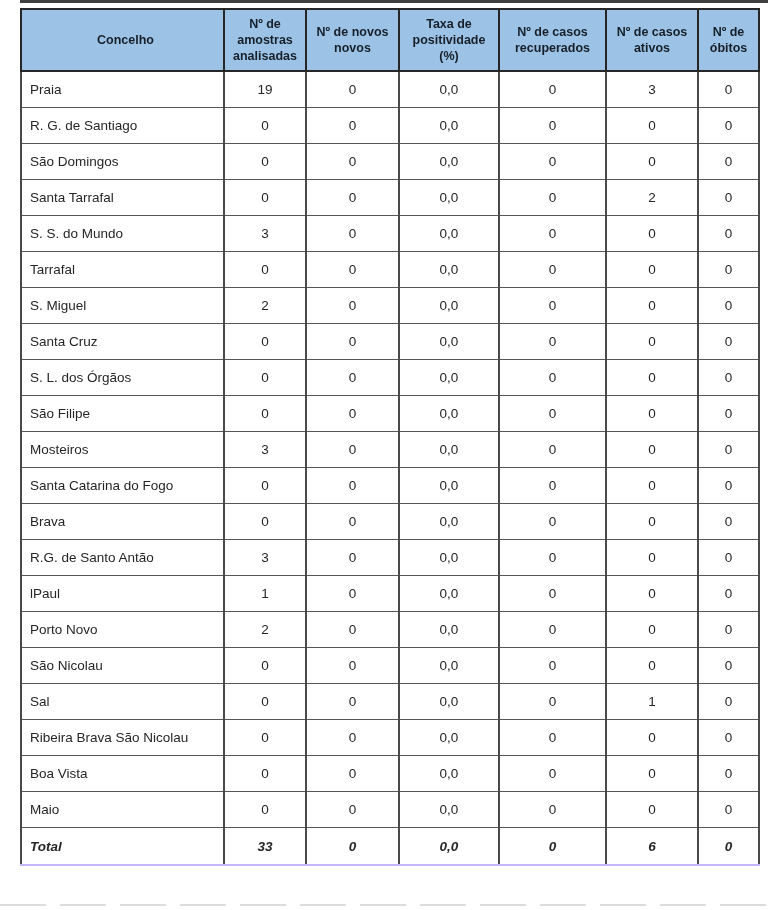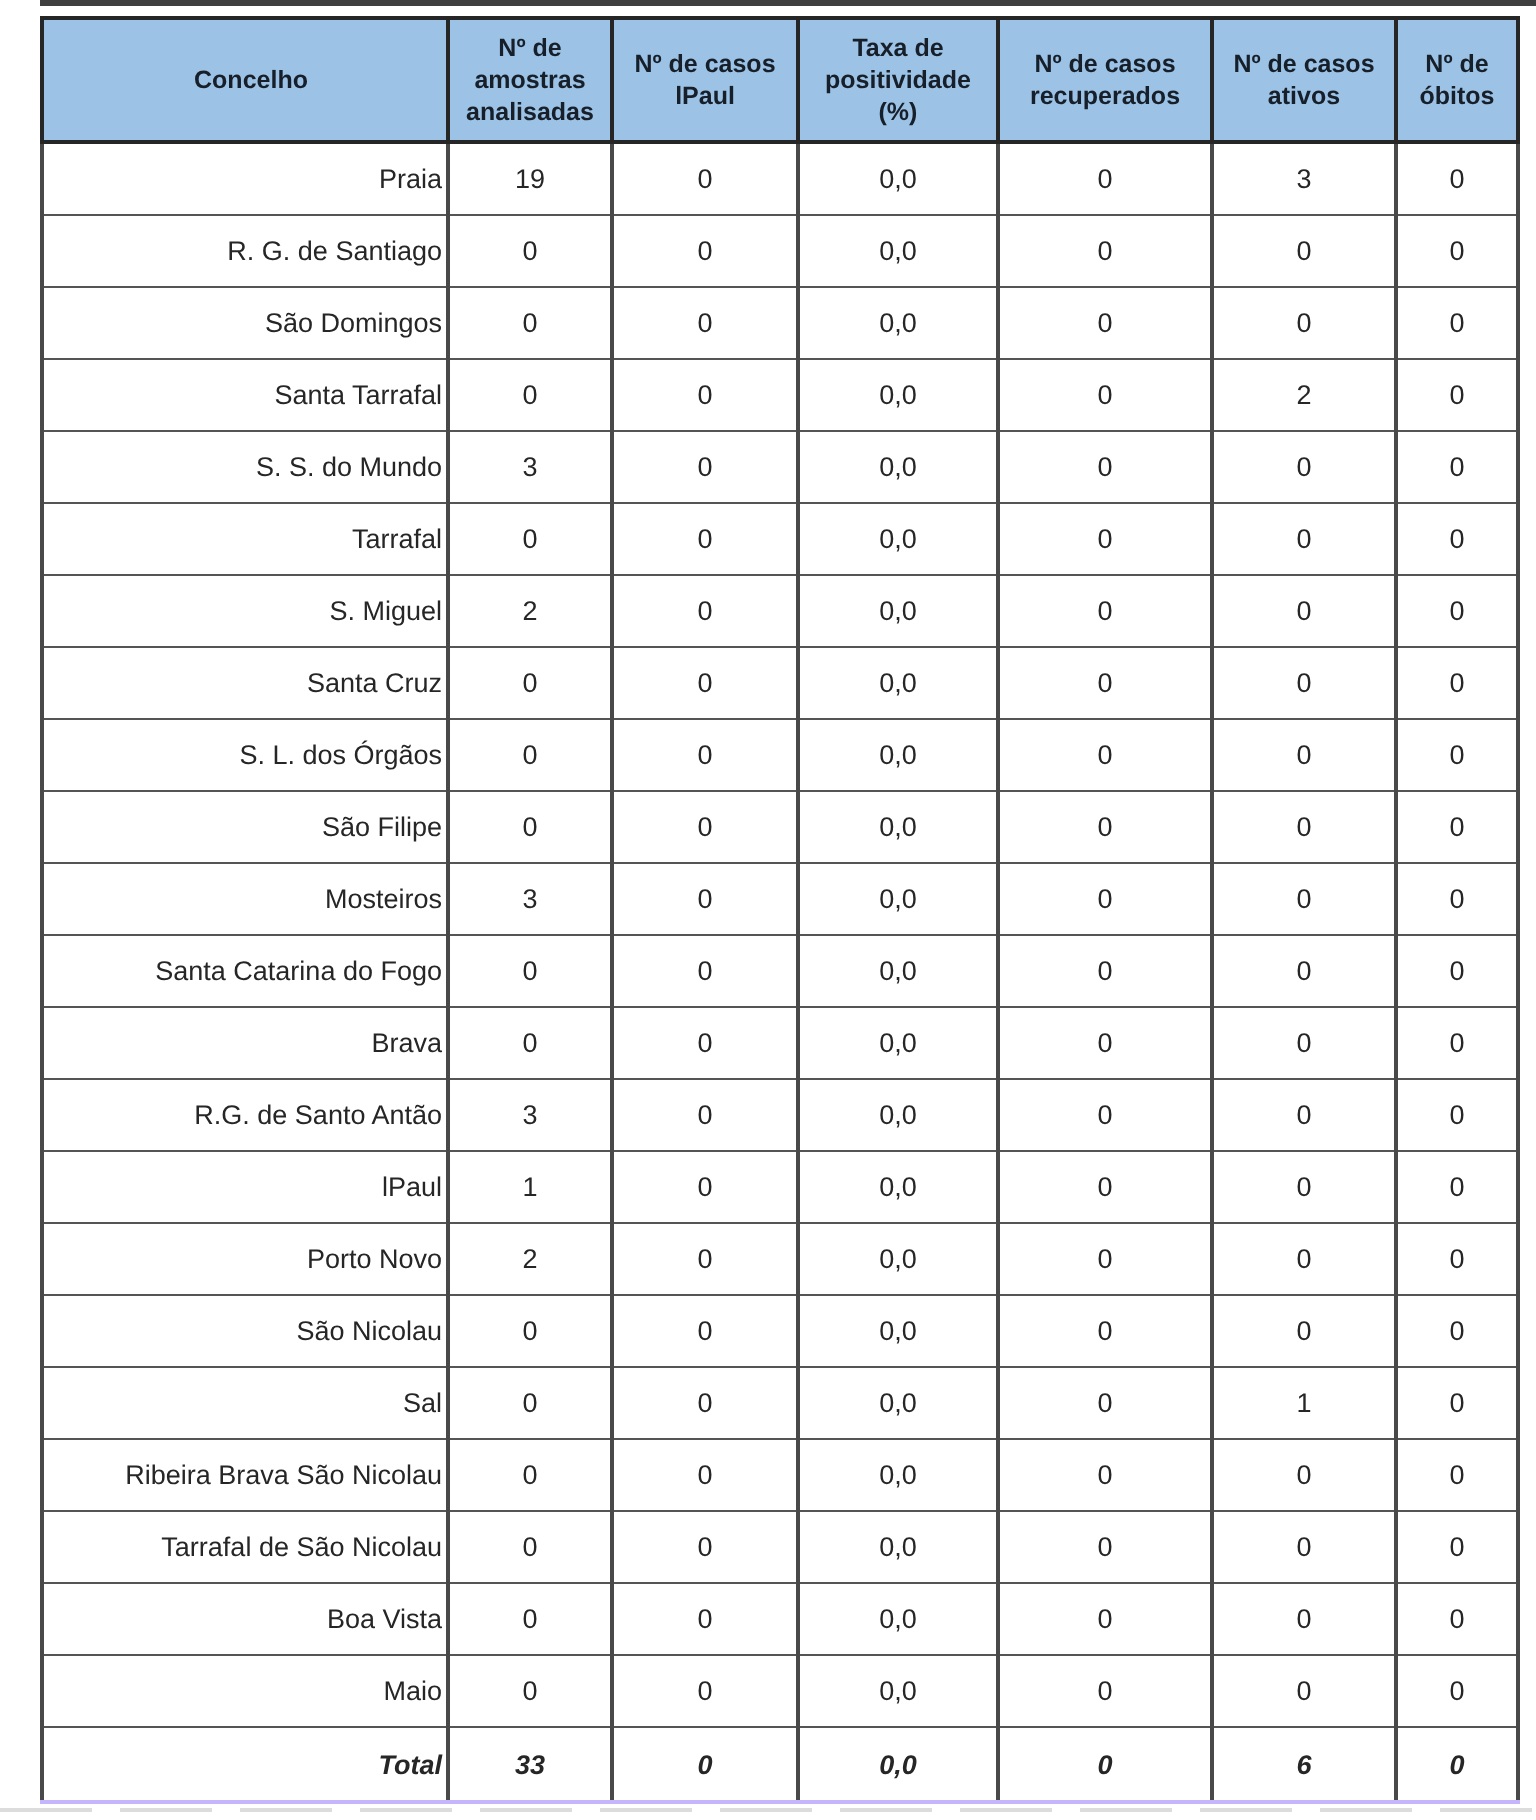--- a/index.html
+++ b/index.html
@@ -69,21 +69,21 @@
     border-right: 2px solid #494949;
     color: #262626;
     font-size: 13.5px;
     vertical-align: middle;
     padding: 0 2px;
     height: 35px;
     text-align: center;
     background: #ffffff;
   }
   table.data td.label {
-    text-align: right;
+    text-align: left;
     padding-left: 8px;
     border-radius: 13px;
   }
   table.data tr.total-row td {
     font-weight: bold;
     height: 36px;
     border-bottom: 2px solid #c4b5fd;
     font-style: italic;
   }
 </style>
@@ -100,21 +100,21 @@
       <col style="width:93px">
       <col style="width:100px">
       <col style="width:107px">
       <col style="width:92px">
       <col style="width:61px">
     </colgroup>
     <thead>
       <tr>
         <th class="label">Concelho</th>
         <th>Nº de amostras analisadas</th>
-        <th>Nº de casos lPaul</th>
+        <th>Nº de novos novos</th>
         <th>Taxa de positividade (%)</th>
         <th>Nº de casos recuperados</th>
         <th>Nº de casos ativos</th>
         <th>Nº de óbitos</th>
       </tr>
     </thead>
     <tbody>
         <tr>
       <td class="label">Praia</td>
       <td class="num">19</td>
@@ -280,29 +280,20 @@
         <tr>
       <td class="label">Ribeira Brava São Nicolau</td>
       <td class="num">0</td>
       <td class="num">0</td>
       <td class="num">0,0</td>
       <td class="num">0</td>
       <td class="num">0</td>
       <td class="num">0</td>
     </tr>
         <tr>
-      <td class="label">Tarrafal de São Nicolau</td>
-      <td class="num">0</td>
-      <td class="num">0</td>
-      <td class="num">0,0</td>
-      <td class="num">0</td>
-      <td class="num">0</td>
-      <td class="num">0</td>
-    </tr>
-        <tr>
       <td class="label">Boa Vista</td>
       <td class="num">0</td>
       <td class="num">0</td>
       <td class="num">0,0</td>
       <td class="num">0</td>
       <td class="num">0</td>
       <td class="num">0</td>
     </tr>
         <tr>
       <td class="label">Maio</td>

